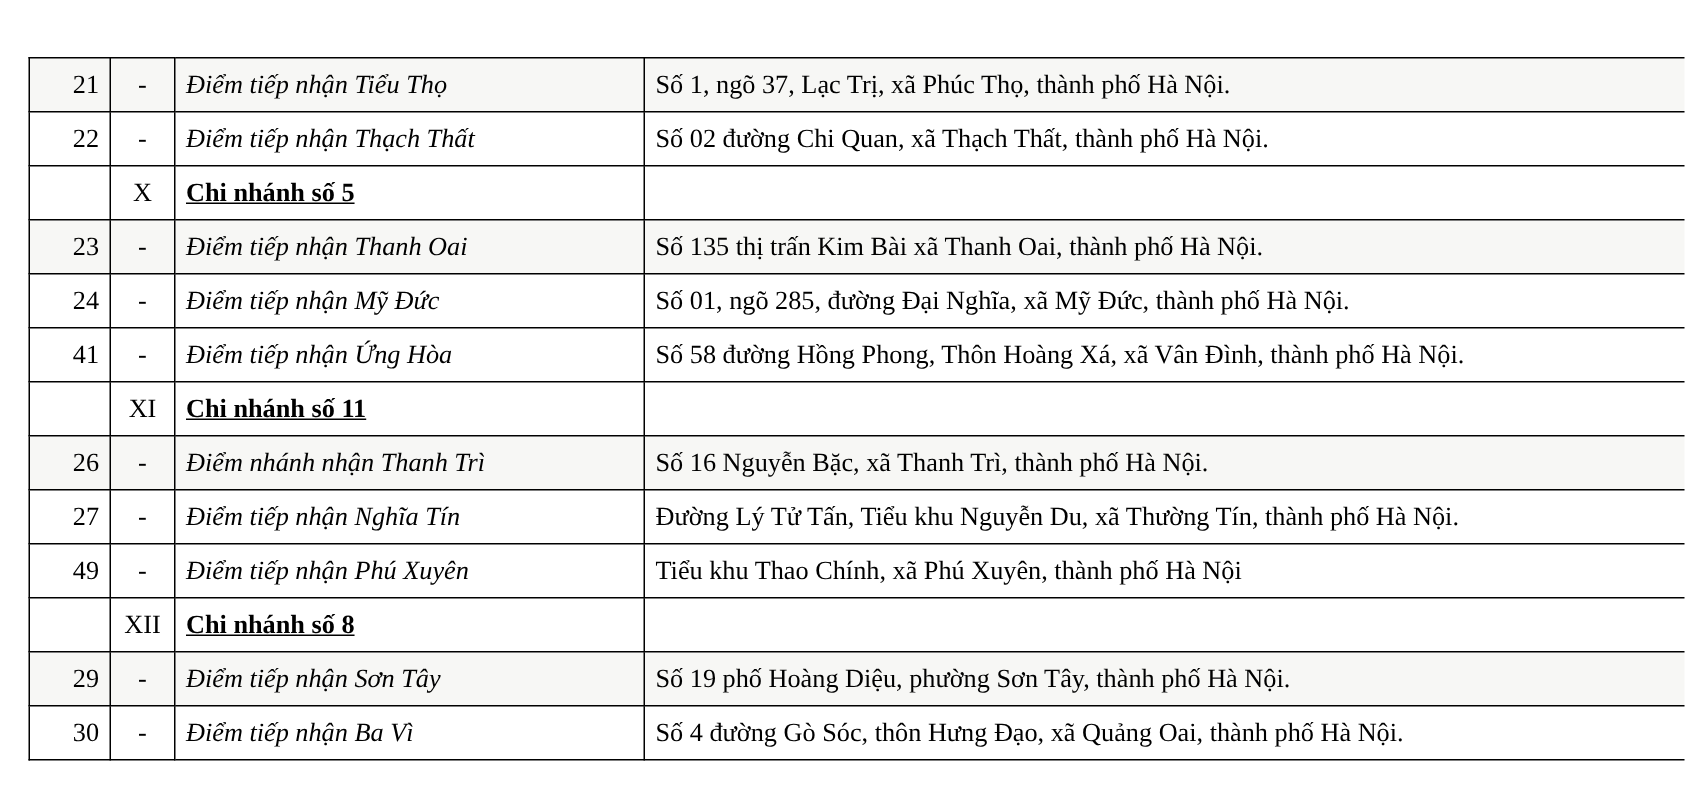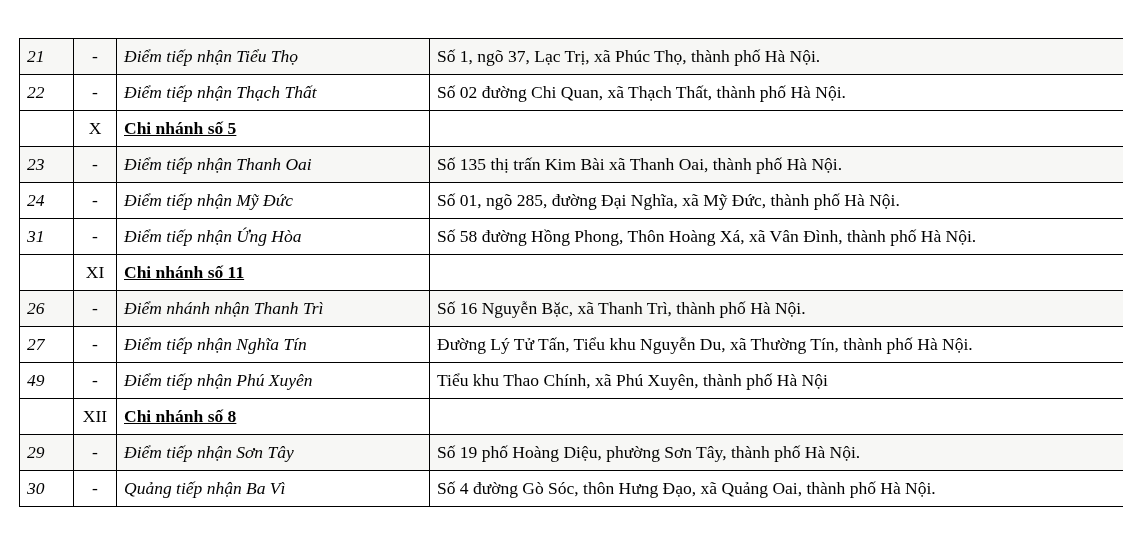--- a/index.html
+++ b/index.html
@@ -31,23 +31,22 @@
   }
   table.doc-table td {
     border: 1px solid #000000;
     padding: 4px 7px 5px 7px;
     vertical-align: middle;
     line-height: 1.18;
     height: 26px;
   }
   td.col-num {
     width: 39px;
-    text-align: left;
+    text-align: right;
     font-family: "Liberation Serif", serif;
-    font-style: italic;
   }
   td.col-dash {
     width: 28px;
     text-align: center;
   }
   td.col-name {
     width: 298px;
     font-style: italic;
   }
   td.col-addr {
@@ -97,21 +96,21 @@
         <td class="col-name"><span class="label">Điểm tiếp nhận Thanh Oai</span></td>
         <td class="col-addr">Số 135 thị trấn Kim Bài xã Thanh Oai, thành phố Hà Nội.</td>
       </tr>
       <tr>
         <td class="col-num">24</td>
         <td class="col-dash">-</td>
         <td class="col-name"><span class="label">Điểm tiếp nhận Mỹ Đức</span></td>
         <td class="col-addr">Số 01, ngõ 285, đường Đại Nghĩa, xã Mỹ Đức, thành phố Hà Nội.</td>
       </tr>
       <tr>
-        <td class="col-num">31</td>
+        <td class="col-num">41</td>
         <td class="col-dash">-</td>
         <td class="col-name"><span class="label">Điểm tiếp nhận Ứng Hòa</span></td>
         <td class="col-addr">Số 58 đường Hồng Phong, Thôn Hoàng Xá, xã Vân Đình, thành phố Hà Nội.</td>
       </tr>
       <tr class="branch">
         <td class="col-num"></td>
         <td class="col-dash">XI</td>
         <td class="col-name"><span class="label">Chi nhánh số 11</span></td>
         <td class="col-addr"></td>
       </tr>
@@ -141,18 +140,18 @@
       </tr>
       <tr class="shaded">
         <td class="col-num">29</td>
         <td class="col-dash">-</td>
         <td class="col-name"><span class="label">Điểm tiếp nhận Sơn Tây</span></td>
         <td class="col-addr">Số 19 phố Hoàng Diệu, phường Sơn Tây, thành phố Hà Nội.</td>
       </tr>
       <tr>
         <td class="col-num">30</td>
         <td class="col-dash">-</td>
-        <td class="col-name"><span class="label">Quảng tiếp nhận Ba Vì</span></td>
+        <td class="col-name"><span class="label">Điểm tiếp nhận Ba Vì</span></td>
         <td class="col-addr">Số 4 đường Gò Sóc, thôn Hưng Đạo, xã Quảng Oai, thành phố Hà Nội.</td>
       </tr>
     </tbody>
   </table>
 </div>
 
 </body></html>

